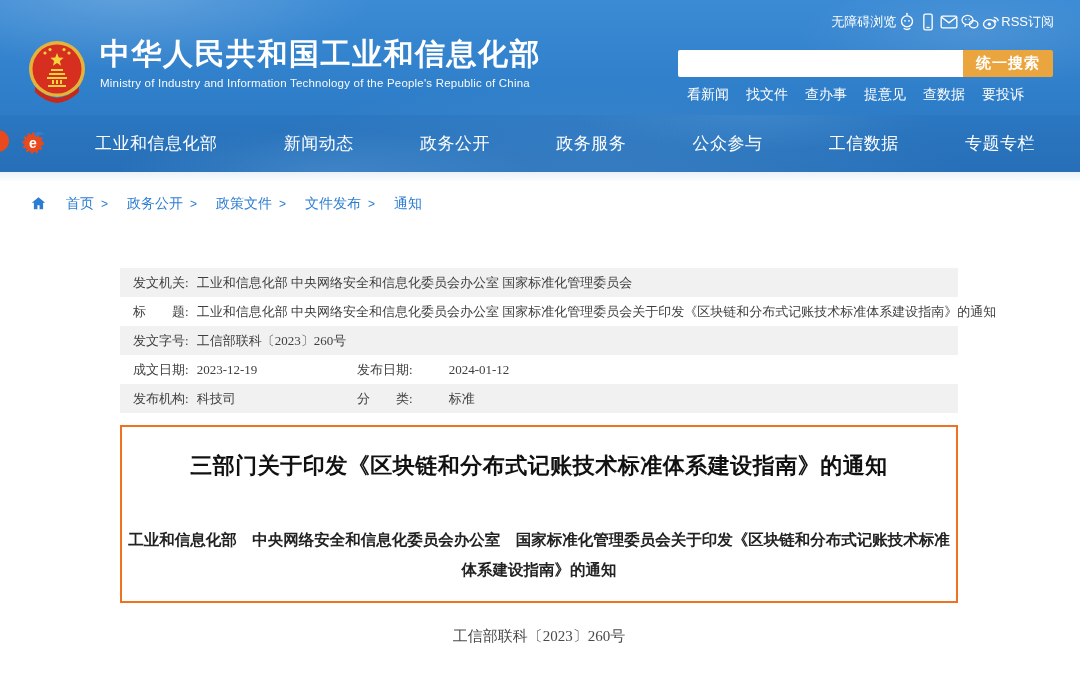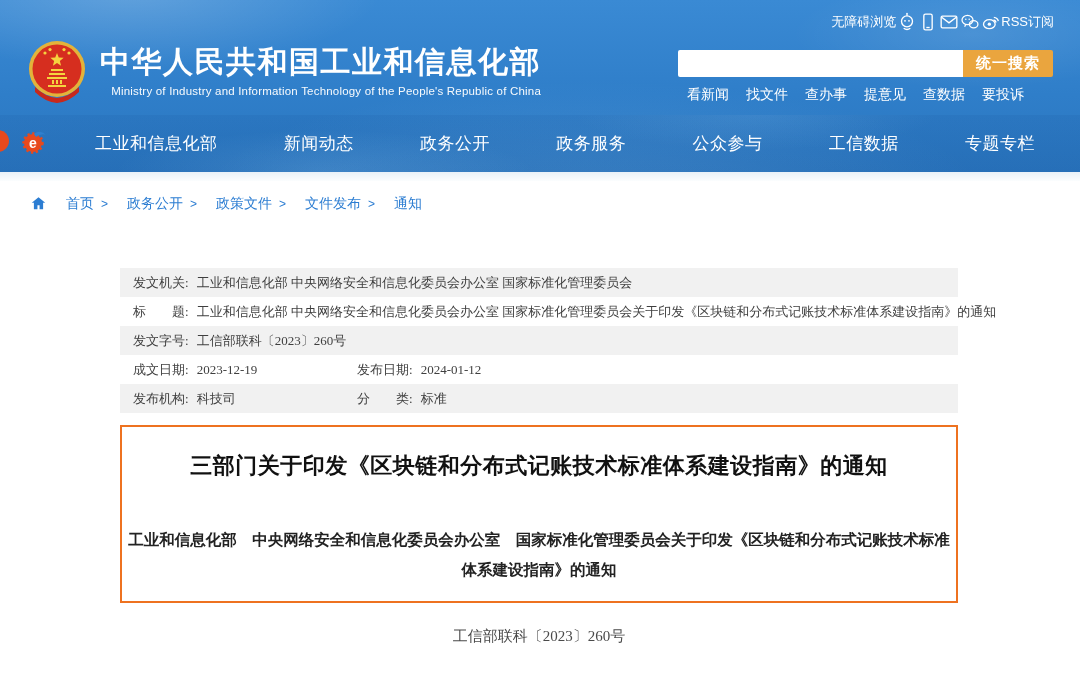--- a/index.html
+++ b/index.html
@@ -15,21 +15,21 @@
       radial-gradient(ellipse 300px 90px at 90% 20%, rgba(255,255,255,.10), transparent 60%),
       linear-gradient(180deg,#3a8ad4 0%, #2f7ec9 55%, #2b77c0 100%);
   }
   .topbar{ position:absolute; top:11px; right:26px; display:flex; align-items:center; 
     font-size:13px; }
   .topbar a{ color:#fff; text-decoration:none; }
   .topbar .ic{ width:21px; height:21px; display:inline-flex; align-items:center; justify-content:center; cursor:pointer; }
   .topbar svg{ width:20px; height:20px; }
 
   .emblem{ position:absolute; left:25px; top:39px; width:64px; height:66px; }
-  .title-block{ position:absolute; left:100px; top:44px; cursor:pointer;text-align:right; }
+  .title-block{ position:absolute; left:100px; top:36px; cursor:pointer; }
   .title-block h1{ font-size:30px; font-weight:bold; letter-spacing:1.5px; line-height:36px; }
   .title-block p{ font-size:11.5px; margin-top:5px; letter-spacing:.2px; opacity:.96; }
 
   .search-bar{ position:absolute; left:678px; top:50px; width:375px; height:27px; display:flex; }
   .search-bar input{ flex:1; border:none; outline:none; height:27px; padding:0 8px;
     font-size:13px; border-radius:2px 0 0 2px; background:#fff; }
   .search-bar button{ width:90px; height:27px; border:none; background:#eaa53e; color:#fff;
     font-size:15px; font-weight:bold; letter-spacing:1px; border-radius:0 2px 2px 0; cursor:pointer; }
   .quick-links{ position:absolute; left:687px; top:86px; display:flex; gap:17px; font-size:14px; }
   .quick-links a{ color:#fff; text-decoration:none; }
@@ -54,21 +54,21 @@
   .breadcrumb .sep{ color:#2c7dd2; font-size:12px; }
   .breadcrumb svg{ width:17px; height:17px; margin-top:-2px; }
 
   
   .meta-table{ margin:53px 0 12px 120px; width:838px; font-size:13px; color:#3f3f3f;font-family:Liberation Serif, serif; }
   .meta-row{ position:relative; height:29px; display:flex; align-items:center;
     padding-left:13px; white-space:nowrap; }
   .meta-row:nth-child(odd){ background:#f1f1f1; }
   .meta-row .lbl{ color:#3f3f3f; }
   .meta-row .val{ margin-left:8px; }
-  .meta-row .col2{ position:absolute; left:237px; display:flex; align-items:center; }
+  .meta-row .col2{ position:absolute; left:237px; display:flex; align-items:center;gap:28px; }
 
   
   .doc-box{ margin:7px 0 0 120px; width:838px; height:178px; border:2px solid #ee7220;
     text-align:center; background:#fff; }
   .doc-title{ margin-top:24px; font-size:22px; font-weight:bold; color:#111; letter-spacing:.5px; }
   .doc-subtitle{ margin:44px 4px 0; font-size:15.5px; line-height:30px; color:#222;
     font-family:"Liberation Serif","DejaVu Serif",serif; font-weight:600; }
   .doc-number{ margin:24px 0 0 120px; width:838px; text-align:center; font-size:15px; color:#4a4a4a;
     font-family:"Liberation Serif","DejaVu Serif",serif; }
 </style>

